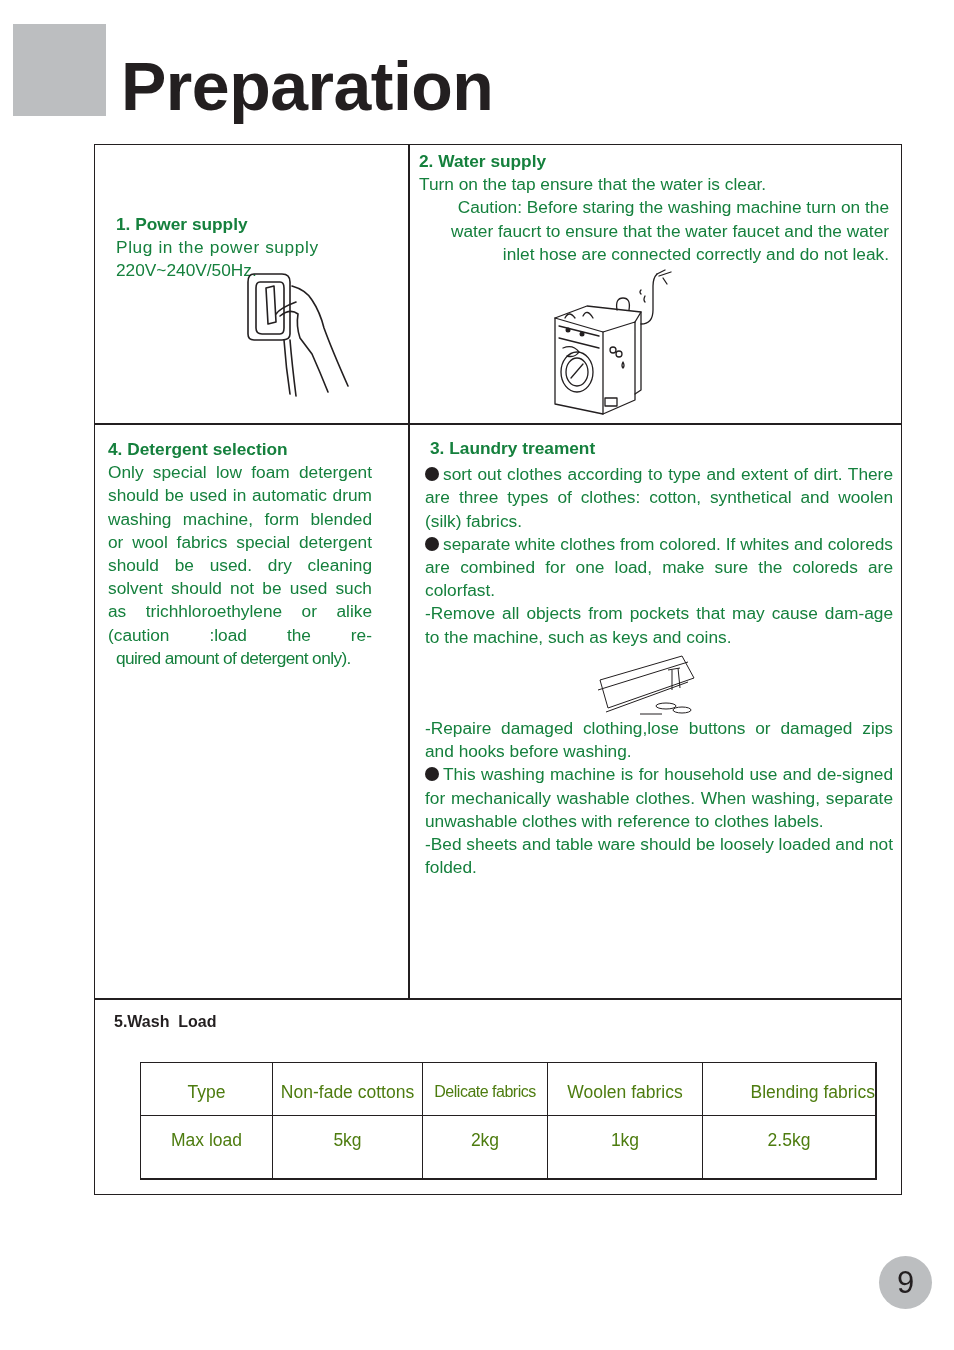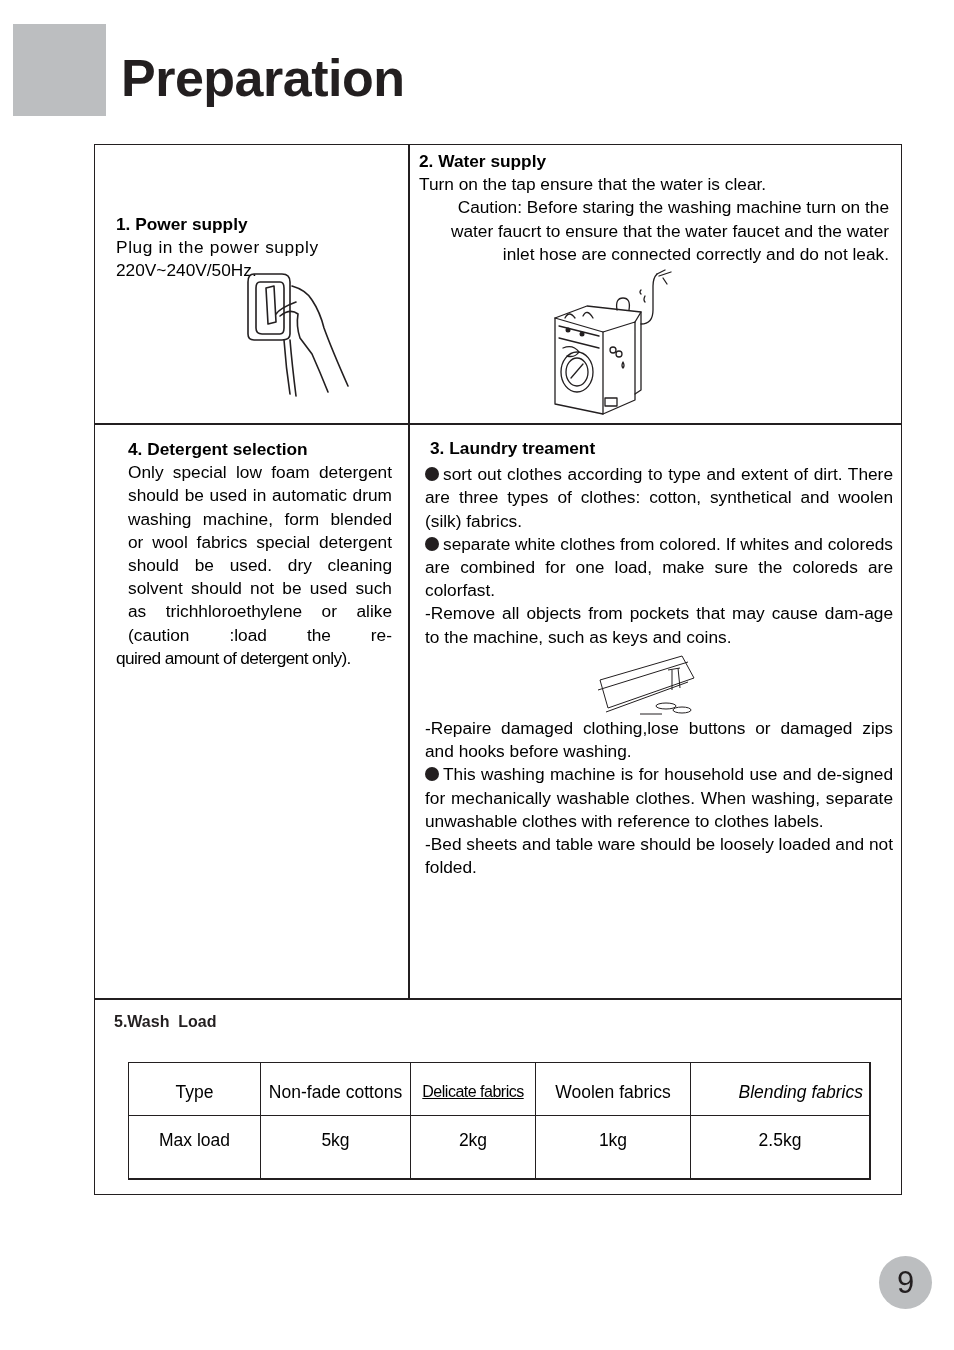--- a/index.html
+++ b/index.html
@@ -1,34 +1,34 @@
 <!DOCTYPE html>
 <html><head>
 <meta charset="utf-8">
 <style>
   html, body { margin: 0; padding: 0; background: #ffffff; }
   body { width: 954px; height: 1350px; position: relative; overflow: hidden;
          font-family: "Liberation Sans", sans-serif; color: #231f20; }
   .gray-square { position: absolute; left: 13px; top: 24px; width: 93px; height: 92px; background: #bcbec0; }
-  .page-title { position: absolute; left: 121px; top: 52px; font-size: 52px; font-weight: bold; letter-spacing: -0.5px; line-height: 1; color: #231f20; }
+  .page-title { position: absolute; left: 121px; top: 52px; font-size: 68px; font-weight: bold; letter-spacing: -0.5px; line-height: 1; color: #231f20; }
 
   .frame { position: absolute; left: 94px; top: 144px; width: 806px; height: 1049px; border: 1.5px solid #231f20; }
   .hline { position: absolute; background: #231f20; height: 1.5px; }
   .vline { position: absolute; background: #231f20; width: 2px; }
 
-  .cell { position: absolute; font-size: 17.3px; line-height: 23.2px; color: #000000; }
+  .cell { position: absolute; font-size: 17.3px; line-height: 23.2px; color: #15803d; }
   .cell h3 { margin: 0; font-size: 17.3px; font-weight: bold; line-height: 23.2px; }
   .cell p { margin: 0; }
   .justify { text-align: justify; }
   .bullet { display: inline-block; width: 14px; height: 14px; border-radius: 50%; background: #231f20; vertical-align: -1px; margin-right: 4px; }
 
   .illus { position: absolute; }
 
   .wash-title { position: absolute; left: 114px; top: 1013px; font-size: 16px; font-weight: bold; }
-  table.load { position: absolute; left: 128px; top: 1062px; border-collapse: collapse; font-size: 17.5px; color: #000000; }
+  table.load { position: absolute; left: 140px; top: 1062px; border-collapse: collapse; font-size: 17.5px; color: #4d7c0f; }
   table.load td { border: 1.3px solid #231f20; text-align: center; padding: 0; }
   table.load tr.r1 td { height: 46px; padding-top: 6px; }
   table.load tr.r2 td { height: 48px; padding-bottom: 14px; }
   table.load { border-bottom: 2.5px solid #231f20; border-right: 2px solid #231f20; }
   .narrow { font-size: 16px; letter-spacing: -0.5px; }
 
   .page-num { position: absolute; left: 879px; top: 1256px; width: 53px; height: 53px; border-radius: 50%; background: #bcbec0;
               font-size: 31px; line-height: 53px; text-align: center; color: #231f20; }
 </style>
 </head>
@@ -83,21 +83,21 @@
     <path d="M96 58 Q108 58 108 44 L108 20 Q108 12 112 8"></path>
     <path d="M112 8 L120 4 M114 10 L126 6 M118 12 L122 18"></path>
     <rect x="60" y="132" width="12" height="8"></rect>
     <path d="M78 96 Q76 100 78 102 Q80 100 78 96 Z"></path>
     <path d="M100 30 Q98 34 100 36 M96 24 Q94 26 96 28"></path>
   </g>
   <circle cx="23" cy="64" r="2.5" fill="#231f20"></circle>
   <circle cx="37" cy="68" r="2.5" fill="#231f20"></circle>
 </svg>
 
-<div class="cell justify" style="left:128px; top:438px; width:264px; text-align-last:justify;">
+<div class="cell justify" style="left:108px; top:438px; width:264px; text-align-last:justify;">
   <h3 style="text-align-last:left;">4. Detergent selection</h3>
   <p>Only special low foam detergent should be used in automatic drum washing machine, form blended or wool fabrics special detergent should be used. dry cleaning solvent should not be used such as trichhloroethylene or alike (caution :load the re-</p>
 </div>
 <div class="cell" style="left:116px; top:647px; width:270px; letter-spacing:-0.6px;">quired amount of detergent only).</div>
 
 <div class="cell justify" style="left:425px; top:437px; width:468px;">
   <h3 style="margin-left:5px;">3. Laundry treament</h3>
   <p style="margin-top:3px;"><span class="bullet"></span><span>sort out clothes according to type and extent of dirt. There are three types of clothes: cotton, synthetical and woolen (silk) fabrics.</span></p>
   <p><span class="bullet"></span><span>separate white clothes from colored. If whites and coloreds  are combined for one load, make sure the coloreds are colorfast.</span></p>
   <p>-Remove  all objects from pockets that may cause dam-age to the machine, such as keys and coins.</p>
@@ -118,23 +118,23 @@
   <p><span class="bullet"></span><span>This washing machine is for household use and de-signed for mechanically washable clothes. When washing, separate unwashable clothes with reference to clothes labels.</span></p>
   <p>-Bed sheets and table ware should be loosely loaded and not folded.</p>
 </div>
 
 <div class="wash-title" style="white-space:pre;">5.Wash  Load</div>
 <table class="load">
   <tbody>
       <tr class="r1">
     <td style="width:131px;">Type</td>
     <td style="width:149px;">Non-fade cottons</td>
-    <td style="width:124px;text-decoration:underline;" class="narrow">Delicate fabrics</td>
+    <td style="width:124px;" class="narrow">Delicate fabrics</td>
     <td style="width:154px;">Woolen fabrics</td>
-    <td style="width:172px; text-align:right; padding-right:6px;font-style:italic;">Blending fabrics</td>
+    <td style="width:172px; text-align:right; ">Blending fabrics</td>
   </tr>
   <tr class="r2">
     <td>Max load</td>
     <td>5kg</td>
     <td>2kg</td>
     <td>1kg</td>
     <td>2.5kg</td>
   </tr>
 </tbody>
   </table>

